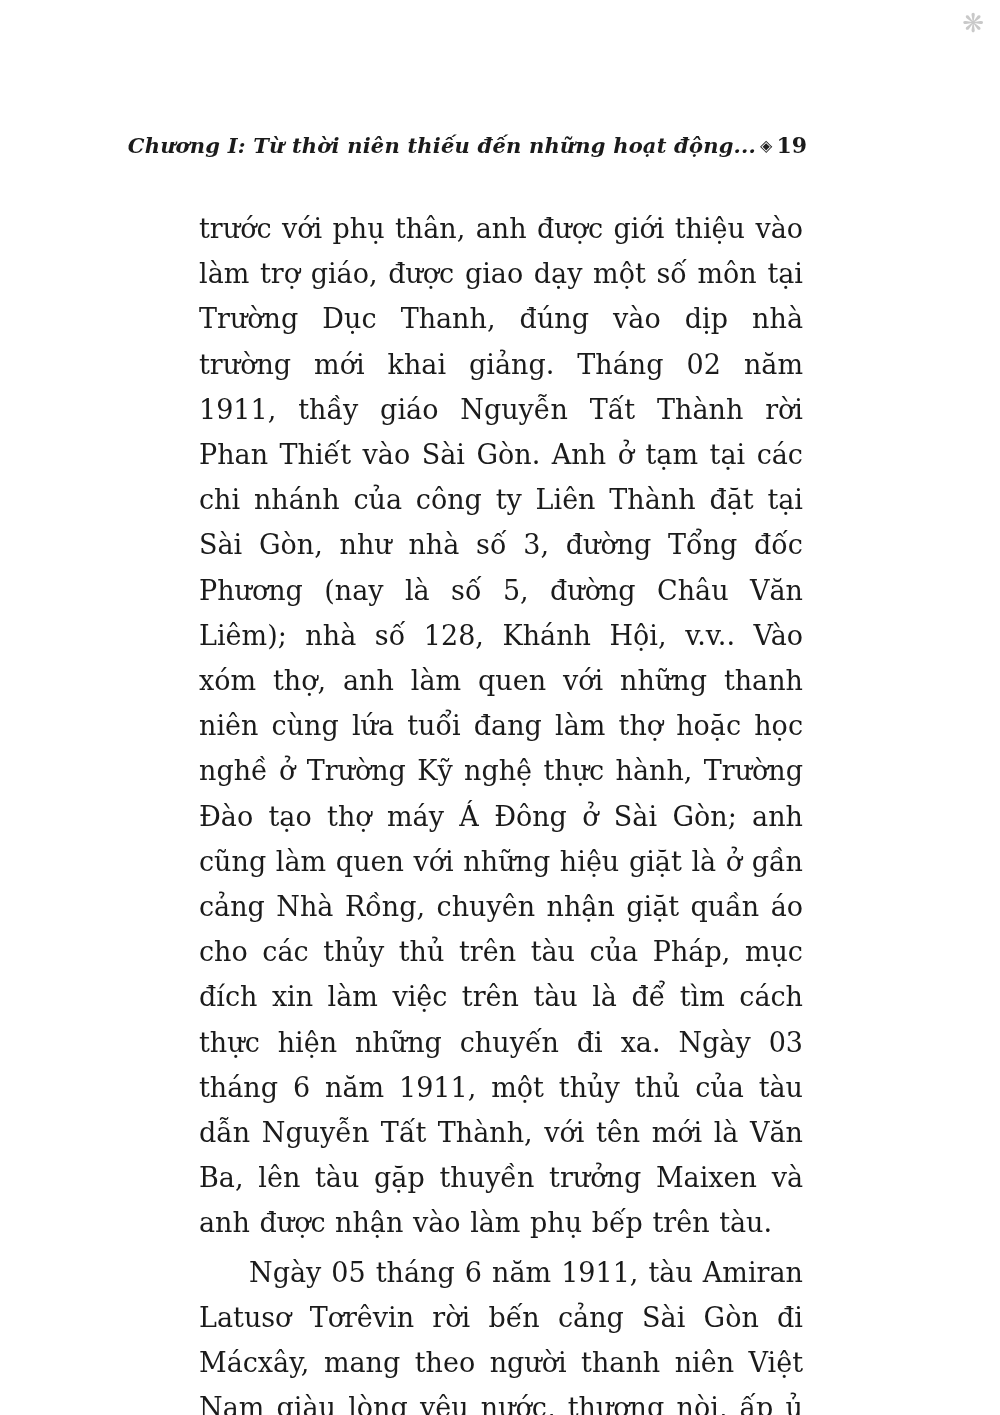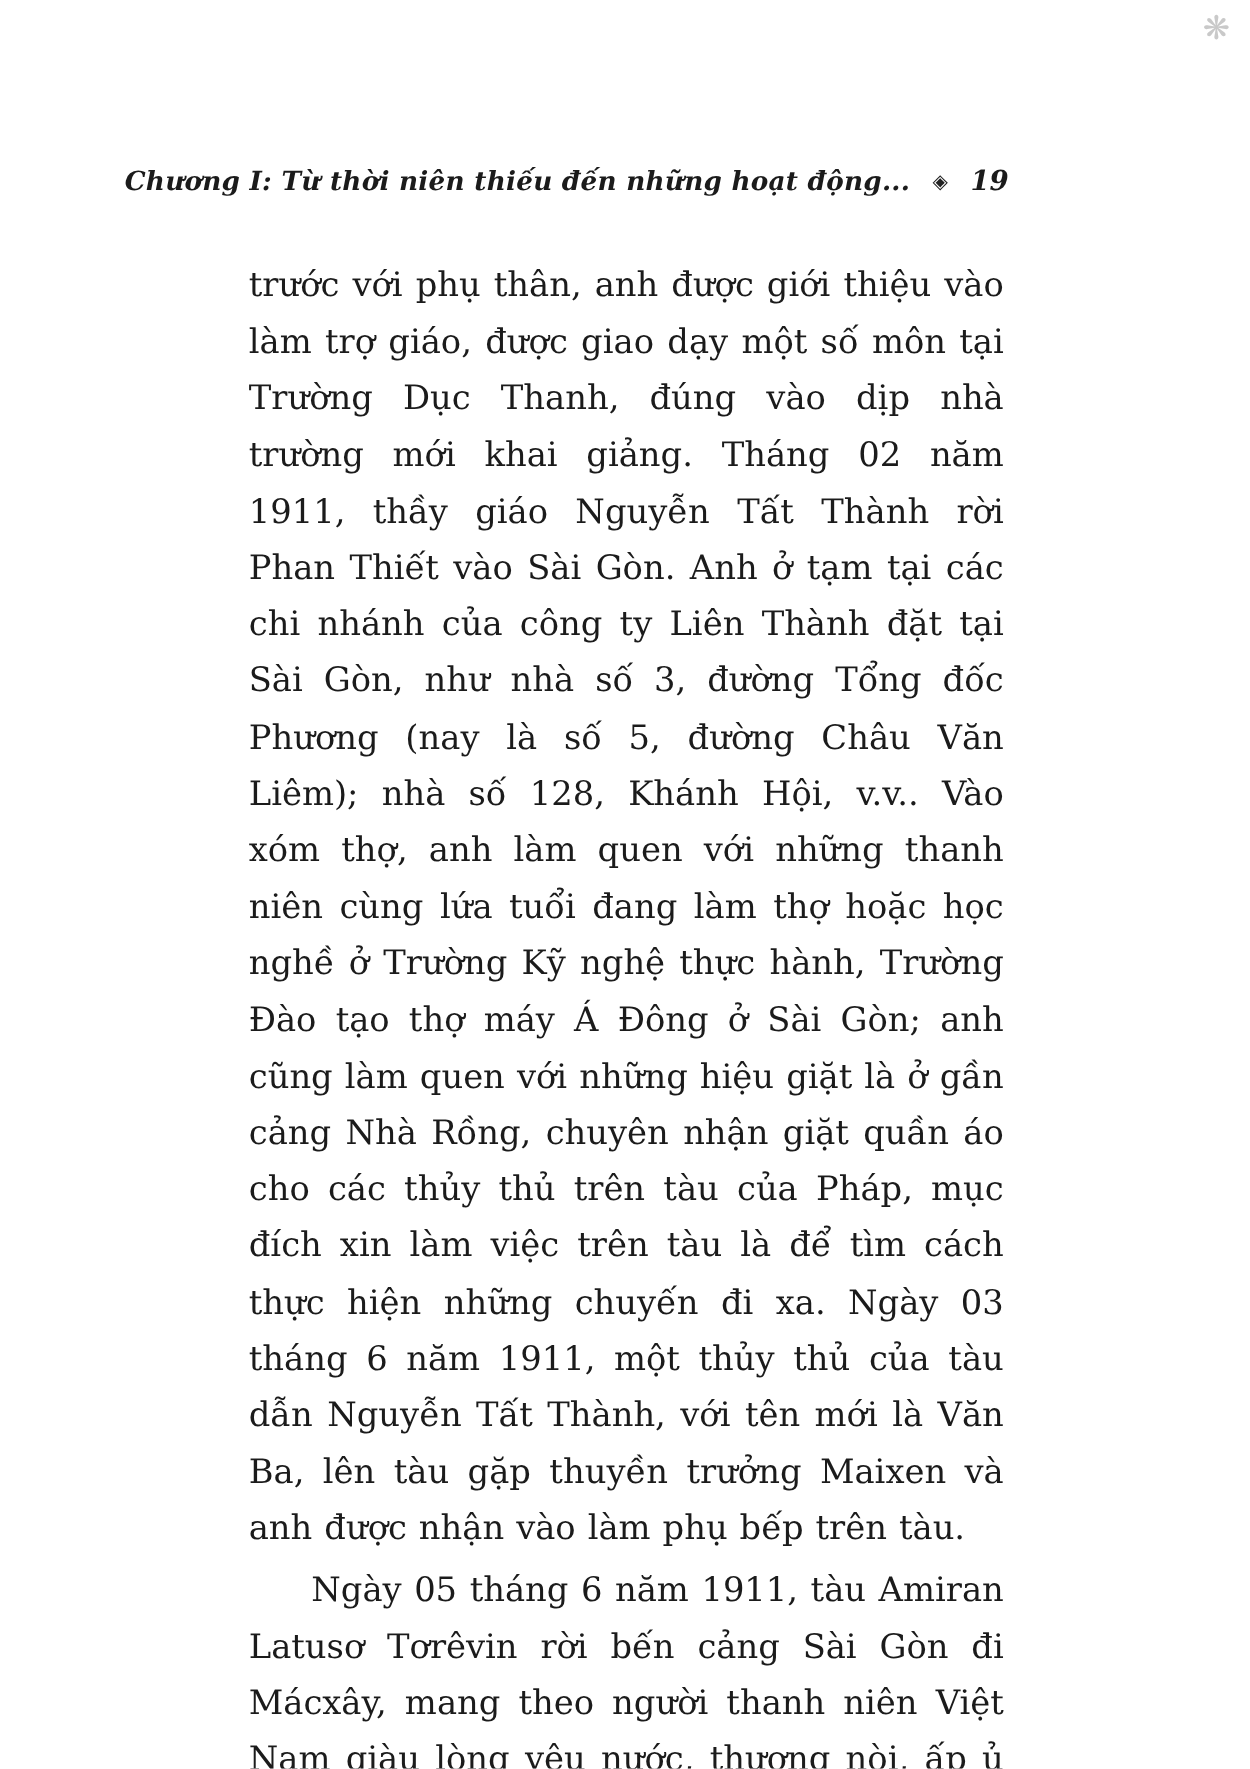--- a/index.html
+++ b/index.html
@@ -28,38 +28,37 @@
   .content {
     position: absolute;
     left: 195px;
     top: 132px;
     width: 612px;
   }
   .running-header {
     display: flex;
     justify-content: flex-end;
     align-items: baseline;
-    gap: 18px;
+    gap: 4px;
     font-size: 21px;
     margin-bottom: 48px;
     white-space: nowrap;
   }
   .running-header .chapter-title {
     font-style: italic;
     font-weight: 600;
     letter-spacing: 0.2px;
   }
   .running-header .ornament {
     font-size: 16px;
     position: relative;
     top: -2px;
     color: #222;
   }
   .running-header .page-number {
-    font-style: italic;
     font-weight: 700;
     font-size: 22px;
   }
   .body-text p {
     margin: 4px;
     font-size: 27px;
     line-height: 45.2px;
     text-align: justify;
     text-justify: inter-word;
     word-spacing: 1px;

